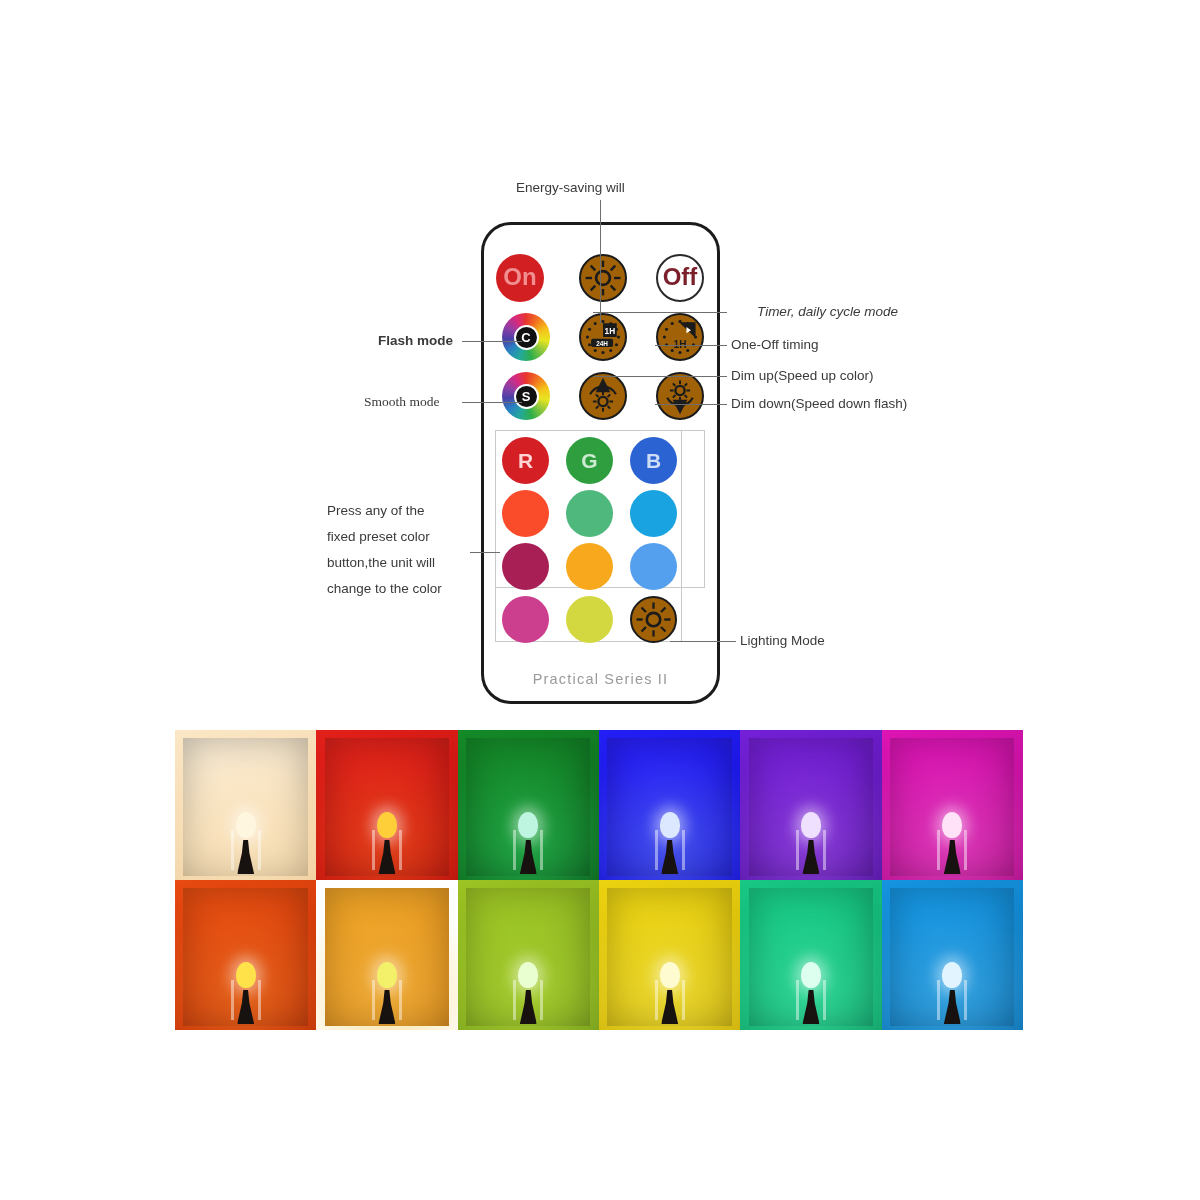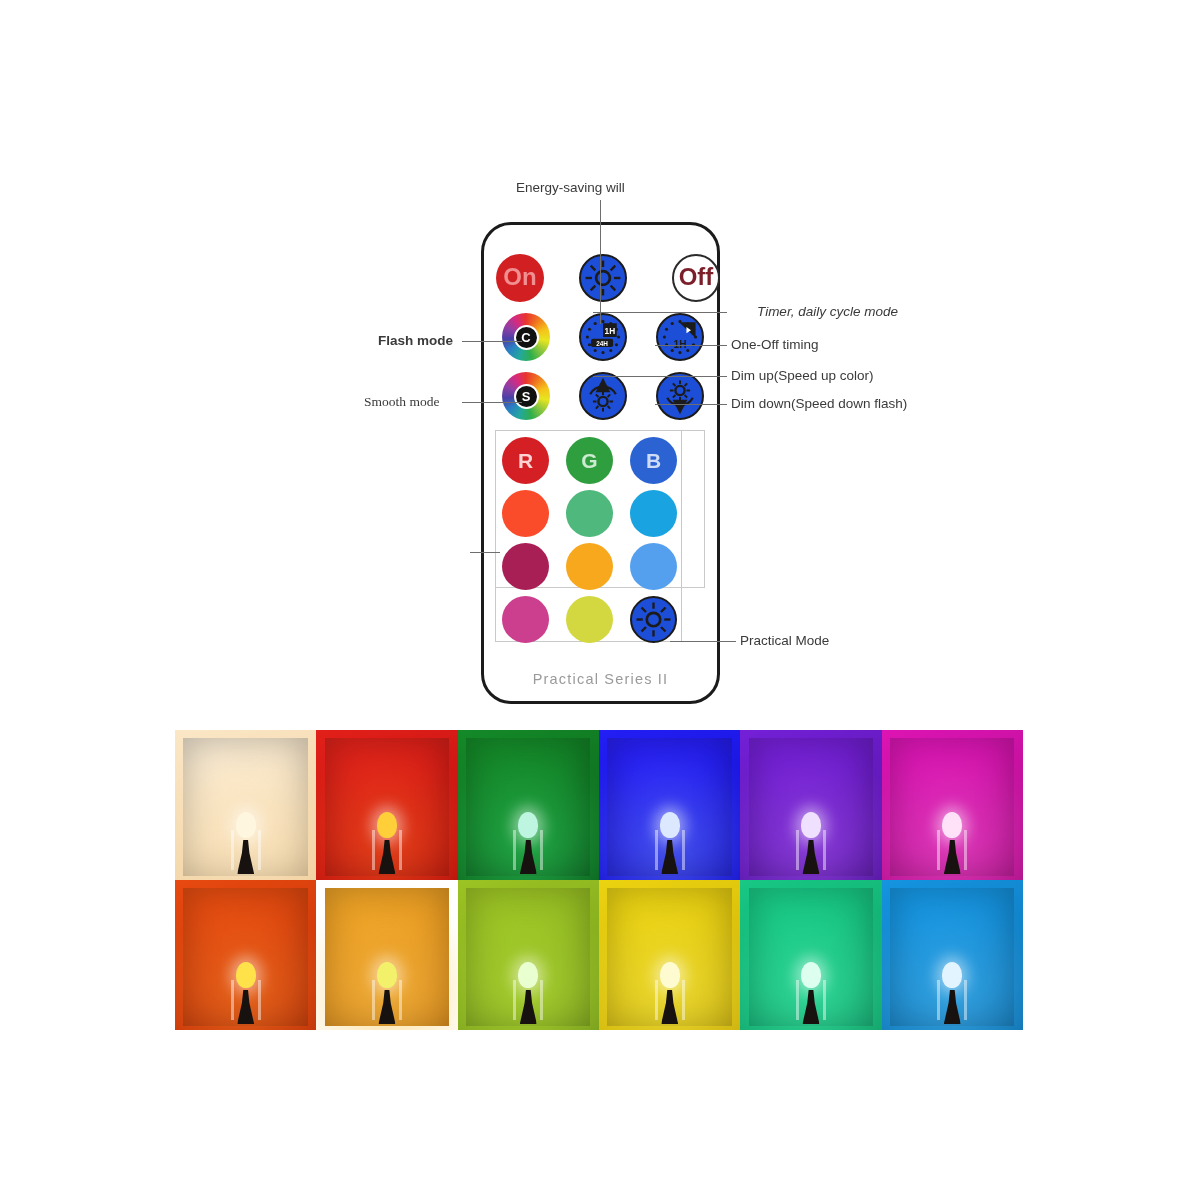--- a/index.html
+++ b/index.html
@@ -22,22 +22,22 @@
     position:absolute;left:0;bottom:14px;width:100%;
     text-align:center;font-size:14.5px;color:#9a9a9a;letter-spacing:1.2px;
   }
 
   
   .btn{
     position:absolute;border-radius:50%;box-sizing:border-box;
     display:flex;align-items:center;justify-content:center;
   }
   .btn-on{background:#d21f22;color:#f08e90;font-size:24px;font-weight:700;}
-  .btn-off{background:#fff;border:2.5px solid #2a2a2a;color:#7b1f2a;font-size:24px;font-weight:700;margin-left:16px;}
-  .btn-outline{background:#1d4ed8;border:2.5px solid #1b1b1b;}
+  .btn-off{background:#fff;border:2.5px solid #2a2a2a;color:#7b1f2a;font-size:24px;font-weight:700;}
+  .btn-outline{background:#a16207;border:2.5px solid #1b1b1b;}
   .btn-label{position:relative;top:-1px;}
 
   
   .wheel{
     background:
       conic-gradient(from 0deg,
         #e8352e 0deg,#f07020 32deg,#f5c21a 68deg,#e7e520 100deg,
         #8cc63e 132deg,#2fae4b 165deg,#23a89c 198deg,#2a7fc4 232deg,
         #4a3fa6 264deg,#8e3fa5 296deg,#d62a80 330deg,#e8352e 360deg);
   }
@@ -284,23 +284,29 @@
 
   <div class="lbl" style="left:731px;top:337px;">One-Off timing</div>
   <div class="leader h" style="left:655px;top:345px;width:72px;"></div>
 
   <div class="lbl" style="left:731px;top:368px;">Dim up(Speed up color)</div>
   <div class="leader h" style="left:593px;top:376px;width:134px;"></div>
 
   <div class="lbl" style="left:731px;top:396px;">Dim down(Speed down flash)</div>
   <div class="leader h" style="left:655px;top:404px;width:72px;"></div>
 
+  <div class="lbl-multi" style="left:327px;top:498px;">
+    <div>Press any of the</div>
+    <div>fixed preset color</div>
+    <div>button,the unit will</div>
+    <div>change to the color</div>
+  </div>
   <div class="leader h" style="left:470px;top:552px;width:30px;"></div>
 
-  <div class="lbl" style="left:740px;top:633px;">Practical Mode</div>
+  <div class="lbl" style="left:740px;top:633px;">Lighting Mode</div>
   <div class="leader h" style="left:670px;top:641px;width:66px;"></div>
 
   <div class="photos">
 
     <div class="cell">
       <div class="wall" style="background:linear-gradient(160deg,#fbe7c6,#f0cf9f);"></div>
       <div class="niche" style="background:linear-gradient(165deg,#fdf0da,#f2d5a6);"></div>
       <div class="glow" style="background:radial-gradient(circle,#ffe9c2 0%,rgba(255,233,194,0) 70%);"></div>
       <div class="lamp">
         <div class="postL"></div>

